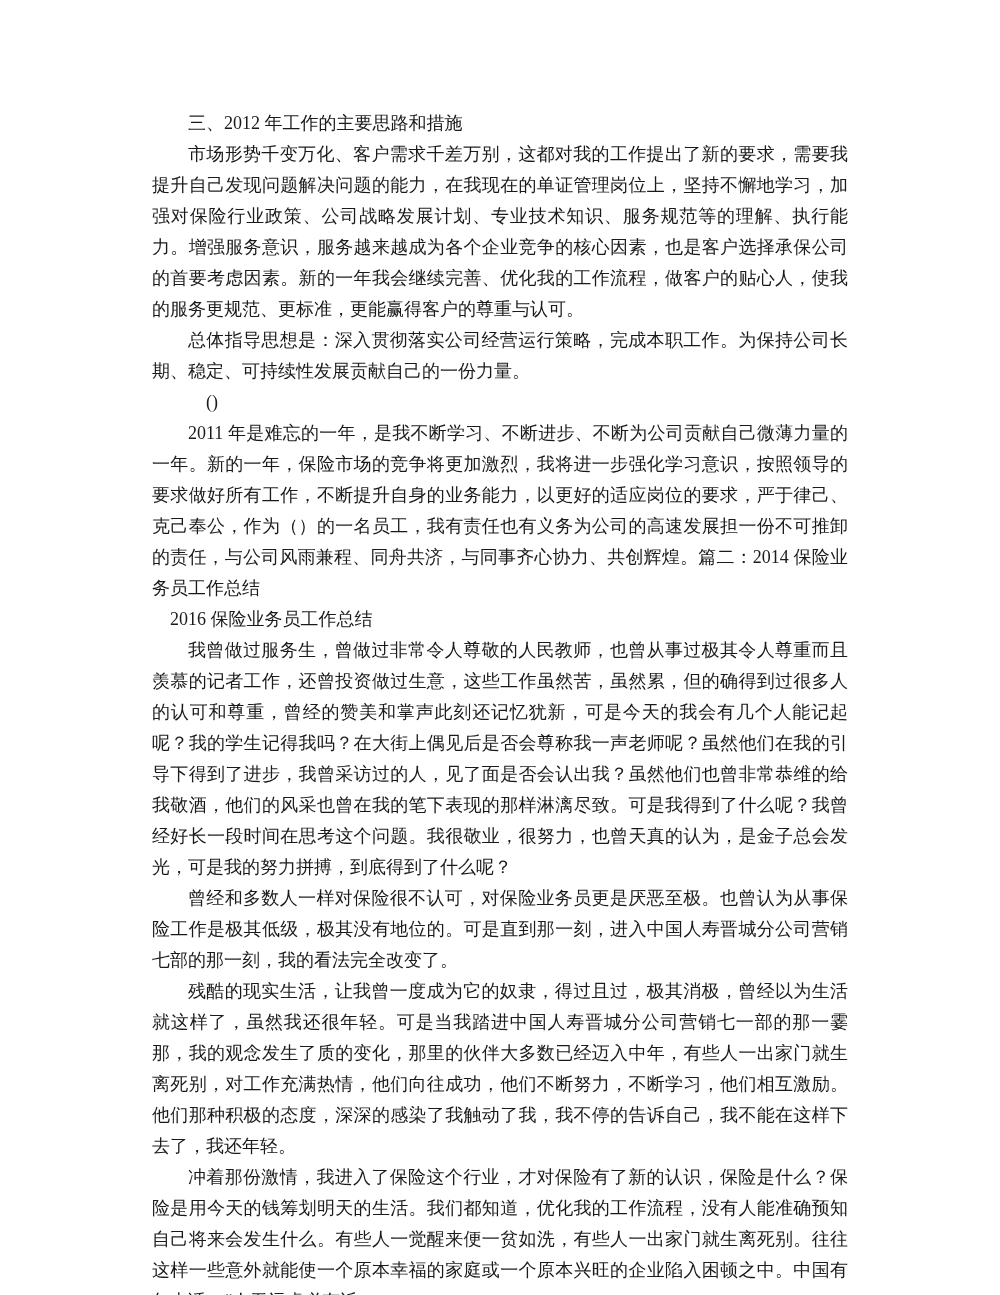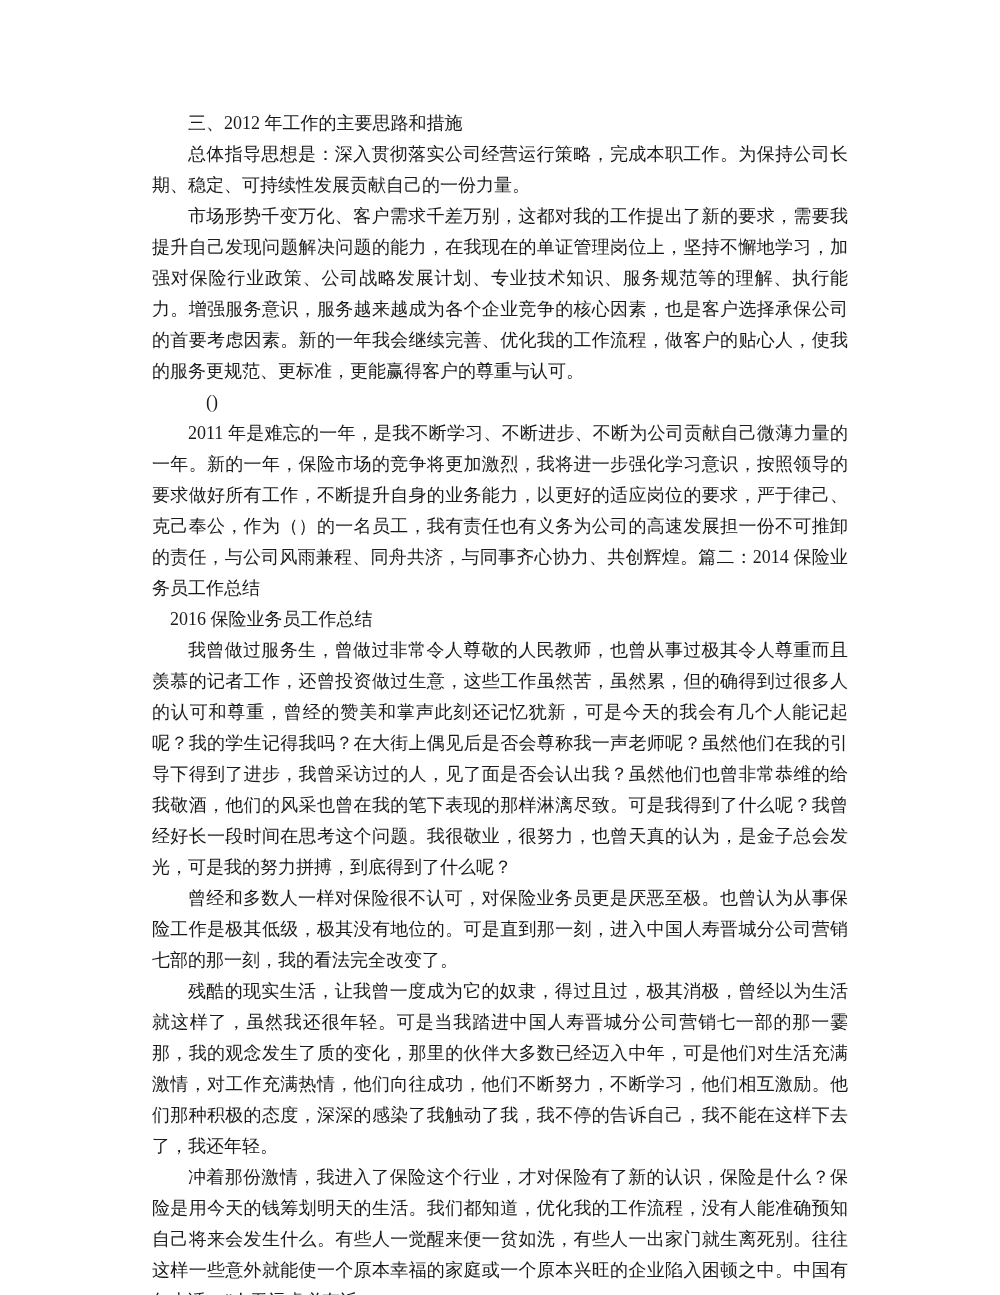--- a/index.html
+++ b/index.html
@@ -40,23 +40,23 @@
   .indent-3 {
     text-indent: 3em;
   }
 </style>
 </head>
 <body>
 
 <div class="page">
   <div class="doc-body">
     <p class="indent-2">三、2012 年工作的主要思路和措施</p>
+    <p class="indent-2">市场形势千变万化、客户需求千差万别，这都对我的工作提出了新的要求，需要我提升自己发现问题解决问题的能力，在我现在的单证管理岗位上，坚持不懈地学习，加强对保险行业政策、公司战略发展计划、专业技术知识、服务规范等的理解、执行能力。增强服务意识，服务越来越成为各个企业竞争的核心因素，也是客户选择承保公司的首要考虑因素。新的一年我会继续完善、优化我的工作流程，做客户的贴心人，使我的服务更规范、更标准，更能赢得客户的尊重与认可。</p>
     <p class="indent-2">总体指导思想是：深入贯彻落实公司经营运行策略，完成本职工作。为保持公司长期、稳定、可持续性发展贡献自己的一份力量。</p>
-    <p class="indent-2">市场形势千变万化、客户需求千差万别，这都对我的工作提出了新的要求，需要我提升自己发现问题解决问题的能力，在我现在的单证管理岗位上，坚持不懈地学习，加强对保险行业政策、公司战略发展计划、专业技术知识、服务规范等的理解、执行能力。增强服务意识，服务越来越成为各个企业竞争的核心因素，也是客户选择承保公司的首要考虑因素。新的一年我会继续完善、优化我的工作流程，做客户的贴心人，使我的服务更规范、更标准，更能赢得客户的尊重与认可。</p>
     <p class="indent-3">()</p>
     <p class="indent-2">2011 年是难忘的一年，是我不断学习、不断进步、不断为公司贡献自己微薄力量的一年。新的一年，保险市场的竞争将更加激烈，我将进一步强化学习意识，按照领导的要求做好所有工作，不断提升自身的业务能力，以更好的适应岗位的要求，严于律己、克己奉公，作为（）的一名员工，我有责任也有义务为公司的高速发展担一份不可推卸的责任，与公司风雨兼程、同舟共济，与同事齐心协力、共创辉煌。篇二：2014 保险业务员工作总结</p>
     <p class="indent-1">2016 保险业务员工作总结</p>
     <p class="indent-2">我曾做过服务生，曾做过非常令人尊敬的人民教师，也曾从事过极其令人尊重而且羡慕的记者工作，还曾投资做过生意，这些工作虽然苦，虽然累，但的确得到过很多人的认可和尊重，曾经的赞美和掌声此刻还记忆犹新，可是今天的我会有几个人能记起呢？我的学生记得我吗？在大街上偶见后是否会尊称我一声老师呢？虽然他们在我的引导下得到了进步，我曾采访过的人，见了面是否会认出我？虽然他们也曾非常恭维的给我敬酒，他们的风采也曾在我的笔下表现的那样淋漓尽致。可是我得到了什么呢？我曾经好长一段时间在思考这个问题。我很敬业，很努力，也曾天真的认为，是金子总会发光，可是我的努力拼搏，到底得到了什么呢？</p>
     <p class="indent-2">曾经和多数人一样对保险很不认可，对保险业务员更是厌恶至极。也曾认为从事保险工作是极其低级，极其没有地位的。可是直到那一刻，进入中国人寿晋城分公司营销七部的那一刻，我的看法完全改变了。</p>
-    <p class="indent-2">残酷的现实生活，让我曾一度成为它的奴隶，得过且过，极其消极，曾经以为生活就这样了，虽然我还很年轻。可是当我踏进中国人寿晋城分公司营销七一部的那一霎那，我的观念发生了质的变化，那里的伙伴大多数已经迈入中年，可是他们对生活充满激情，对工作充满热情，他们向往成功，他们不断努力，不断学习，他们相互激励。他们那种积极的态度，深深的感染了我触动了我，我不停的告诉自己，我不能在这样下去了，我还年轻。</p>
+    <p class="indent-2">残酷的现实生活，让我曾一度成为它的奴隶，得过且过，极其消极，曾经以为生活就这样了，虽然我还很年轻。可是当我踏进中国人寿晋城分公司营销七一部的那一霎那，我的观念发生了质的变化，那里的伙伴大多数已经迈入中年，有些人一出家门就生离死别，对工作充满热情，他们向往成功，他们不断努力，不断学习，他们相互激励。他们那种积极的态度，深深的感染了我触动了我，我不停的告诉自己，我不能在这样下去了，我还年轻。</p>
     <p class="indent-2">冲着那份激情，我进入了保险这个行业，才对保险有了新的认识，保险是什么？保险是用今天的钱筹划明天的生活。我们都知道，优化我的工作流程，没有人能准确预知自己将来会发生什么。有些人一觉醒来便一贫如洗，有些人一出家门就生离死别。往往这样一些意外就能使一个原本幸福的家庭或一个原本兴旺的企业陷入困顿之中。中国有句古话：“人无远虑必有近</p>
   </div>
 </div>
 
 </body></html>

